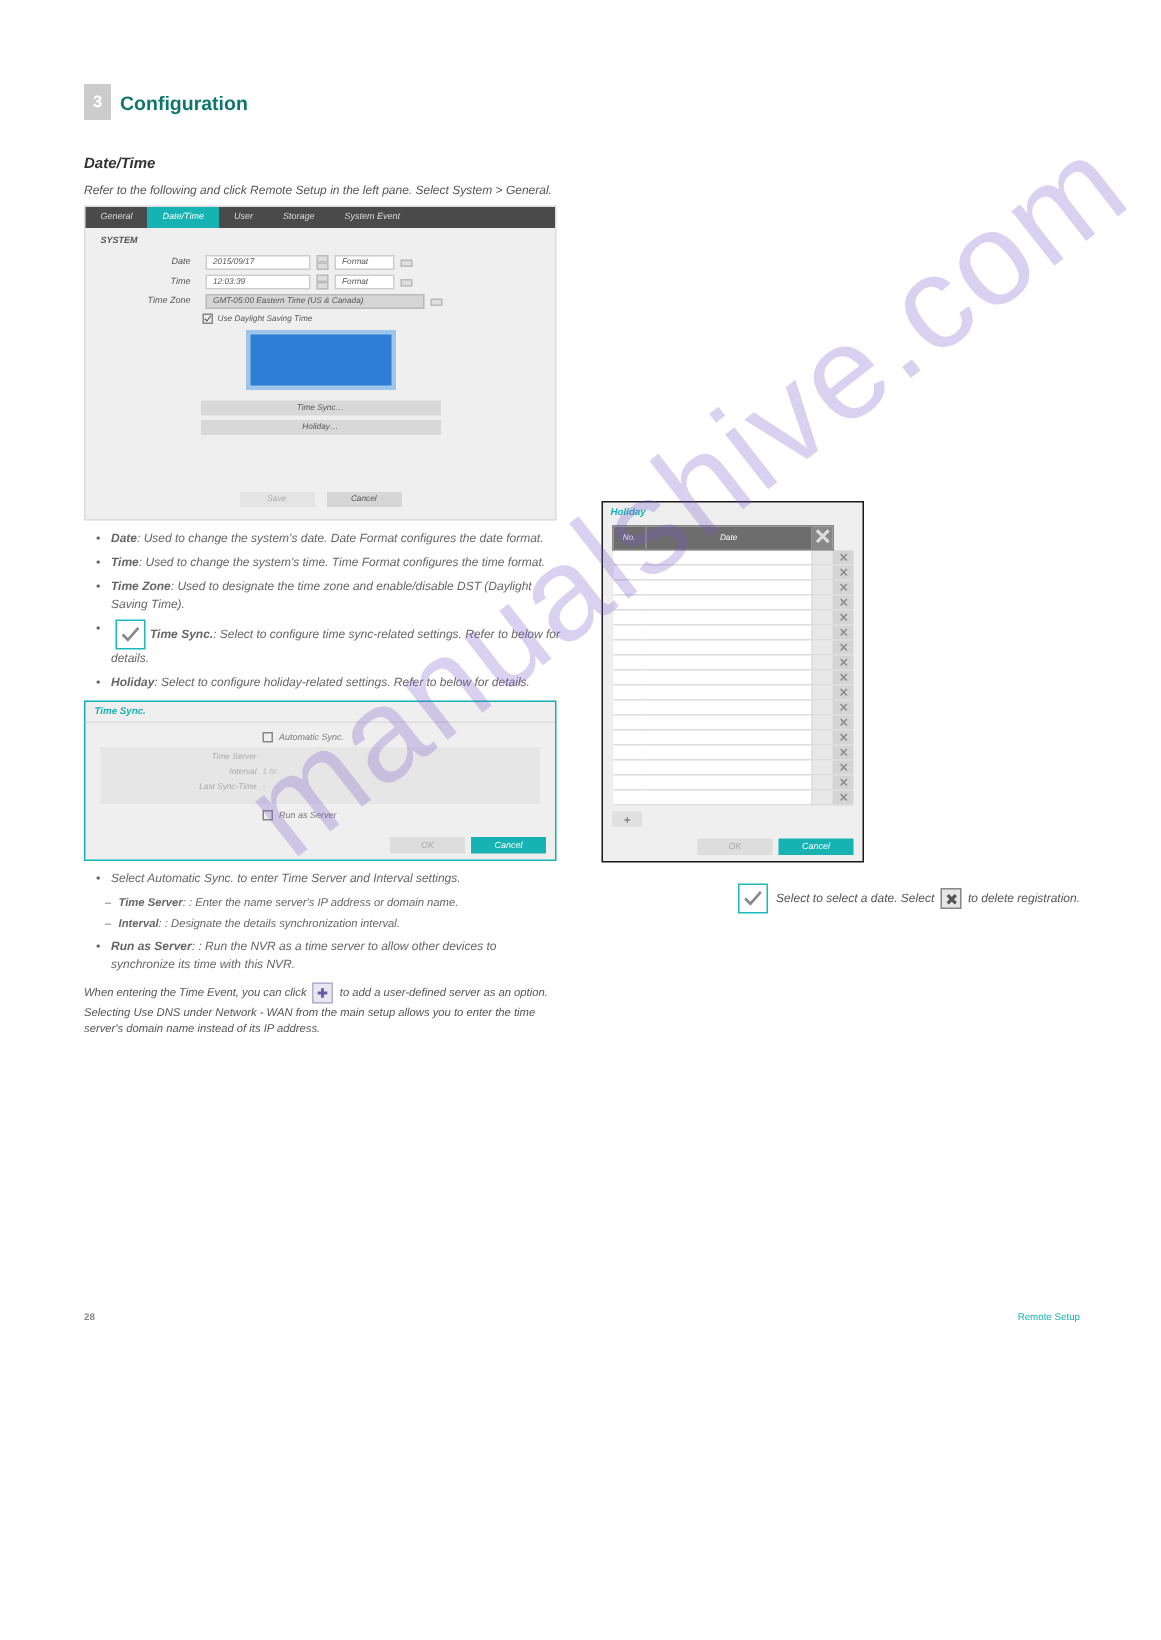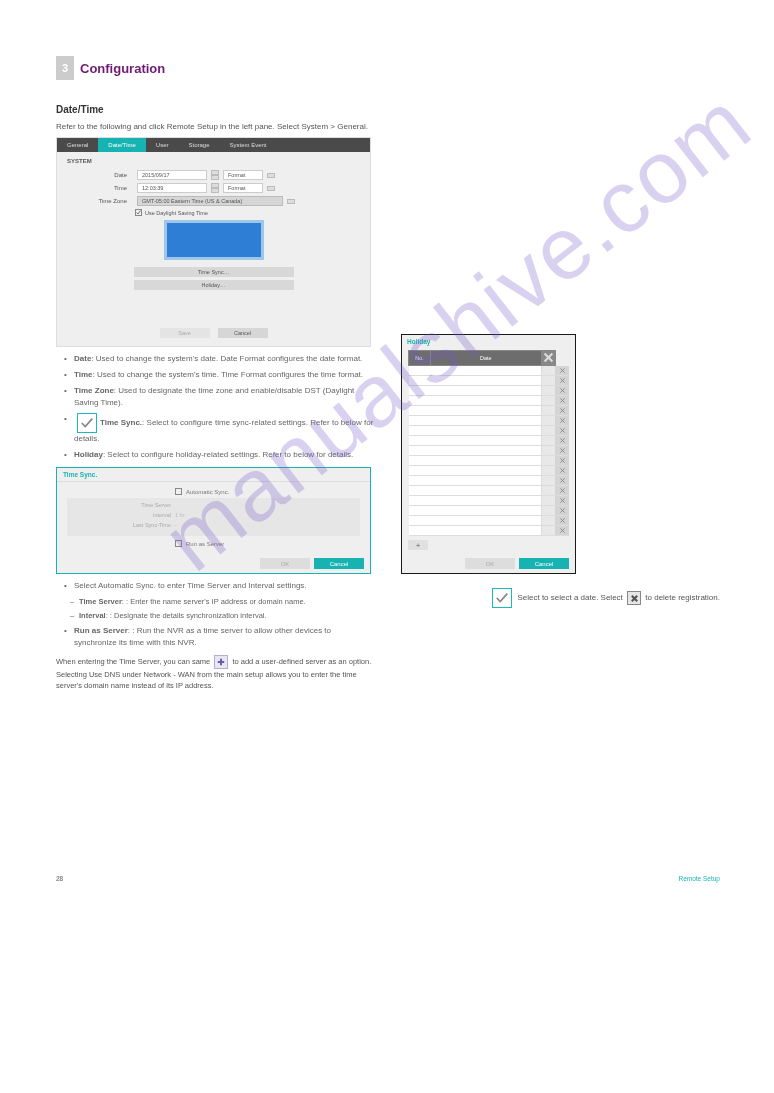--- a/index.html
+++ b/index.html
@@ -26,26 +26,26 @@
     pointer-events: none;
     z-index: 5;
     letter-spacing: 2px;
   }
   .header-row { display:flex; align-items:center; margin-bottom:14px; }
   .header-num {
     width:18px; height:24px; background:#ccc;
     display:flex; align-items:center; justify-content:center;
     color:#fff; font-weight:bold; font-size:11px; margin-right:6px;
   }
-  .header-title { font-size:13px; font-weight:bold; color:#701a75; }
+  .header-title { font-size:13px; font-weight:bold; color:#0f766e; }
   .section-title { font-size:10px; font-weight:bold; color:#333; margin:10px 0 6px; }
   .body-text { font-size:8px; line-height:1.5; color:#555; margin-bottom:4px; }
 
   .two-col { display:flex; gap:26px; }
-  .col { flex:1; min-width:0; }
+  .col { flex:1; min-width:0;font-style:italic; }
 
   .check-icon-inline {
     display:inline-flex; width:20px; height:20px;
     border:1px solid #1db9b9; align-items:center; justify-content:center;
     vertical-align:middle; margin:0 3px;
   }
   .check-icon-inline svg { width:14px; height:14px; }
   .x-icon-inline {
     display:inline-flex; width:14px; height:14px;
     border:1px solid #888; background:#e6e6e6;
@@ -256,21 +256,21 @@
         </div>
       </div>
 
       <ul class="bullets">
         <li><span>Select Automatic Sync. to enter Time Server and Interval settings.</span></li>
         <li class="sub"><b>Time Server</b>: <span>: Enter the name server's IP address or domain name.</span></li>
         <li class="sub"><b>Interval</b>: <span>: Designate the details synchronization interval.</span></li>
         <li><b>Run as Server</b>: <span>: Run the NVR as a time server to allow other devices to synchronize its time with this NVR.</span></li>
       </ul>
       <p class="body-text" style="font-size:7.5px;">
-        <span>When entering the Time Server, you can same </span>
+        <span>When entering the Time Event, you can click </span>
         <span class="plus-icon-inline">
           <svg viewBox="0 0 10 10">
               <path d="M5 1 V9 M1 5 H9" fill="none"></path>
             </svg>
         </span>
         <span> to add a user-defined server as an option. Selecting Use DNS under Network - WAN from the main setup allows you to enter the time server's domain name instead of its IP address.</span>
       </p>
     </div>
 
     <div class="col">

